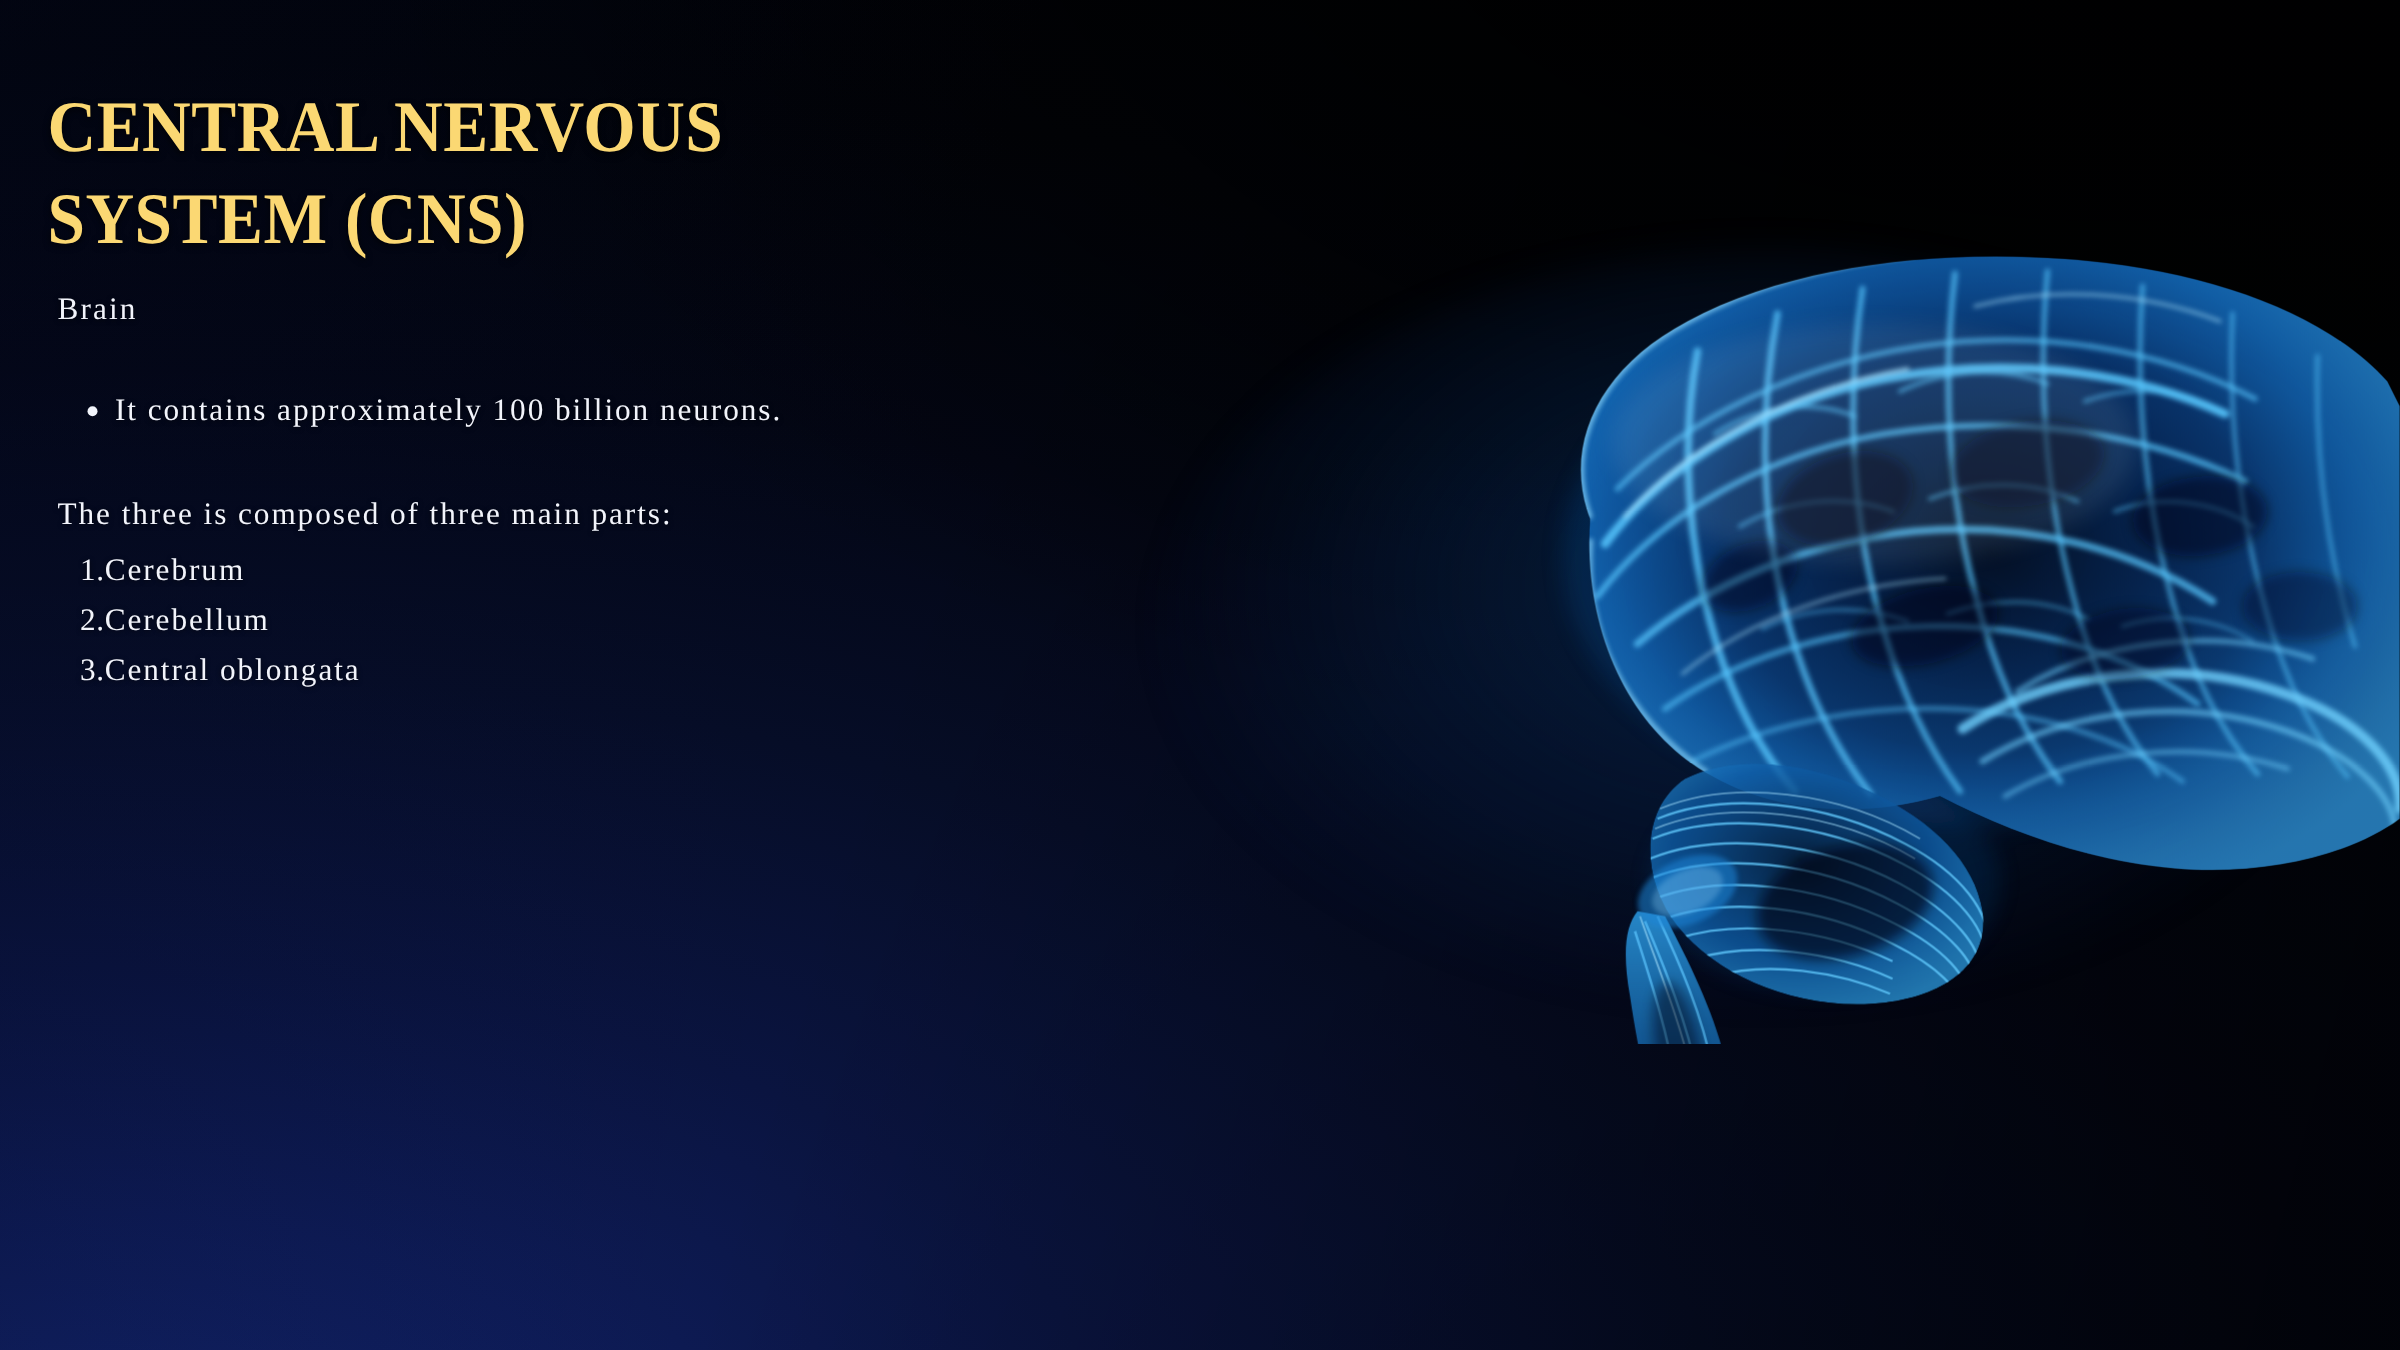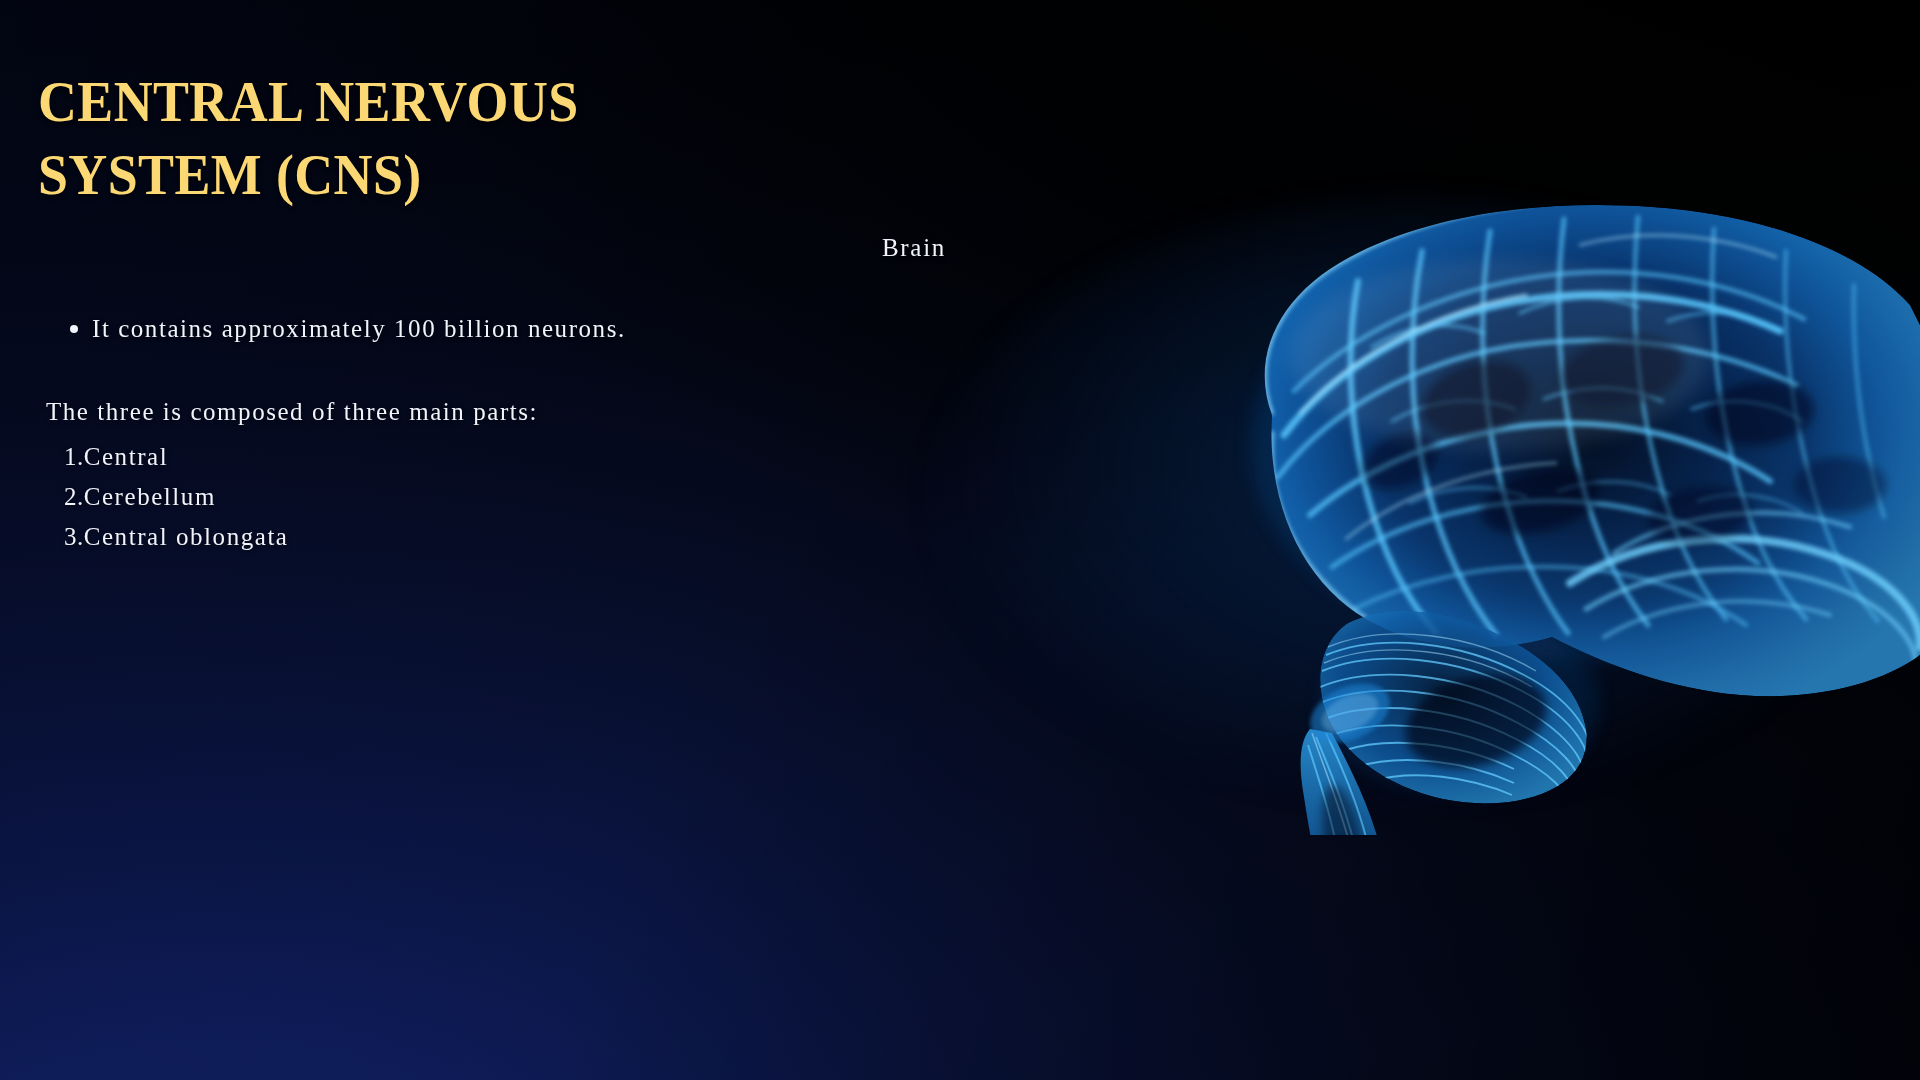--- a/index.html
+++ b/index.html
@@ -112,21 +112,20 @@
     width: 900px;
     color: #f2f4fb;
   }
 
   .sub-head {
     font-size: 25px;
     letter-spacing: 1.7px;
     line-height: 1.4;
     margin: 0 0 44px 0;
     text-shadow: 0 1px 4px rgba(0,0,0,0.6);
-    text-align: right;
   }
 
   ul.bullets {
     list-style: none;
     margin: 0 0 44px 0;
     padding: 0;
   }
   ul.bullets li {
     position: relative;
     font-size: 25px;
@@ -376,21 +375,21 @@
         <span class="dot"></span>
         <span>It contains approximately 100 billion neurons.</span>
       </li>
     </ul>
 
     <p class="intro-line">The three is composed of three main parts:</p>
 
     <ol class="numbered">
       <li>
         <span class="num">1.</span>
-        <span class="txt">Central</span>
+        <span class="txt">Cerebrum</span>
       </li>
       <li>
         <span class="num">2.</span>
         <span class="txt">Cerebellum</span>
       </li>
       <li>
         <span class="num">3.</span>
         <span class="txt">Central oblongata</span>
       </li>
     </ol>

